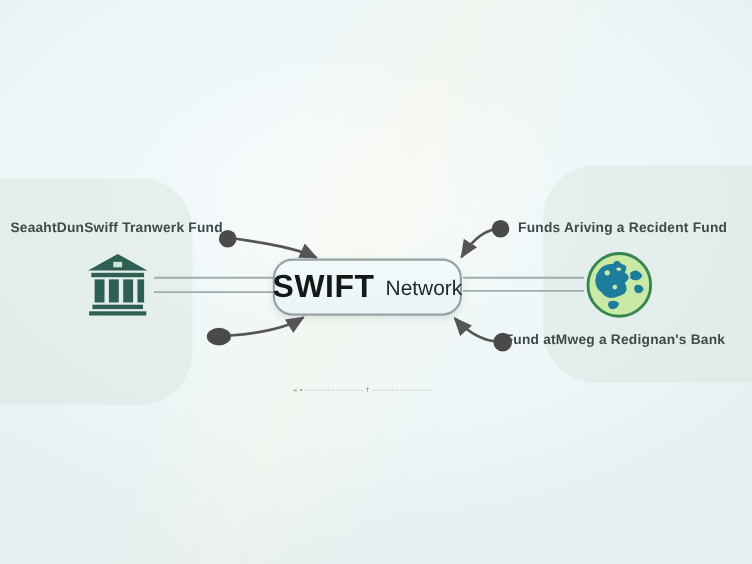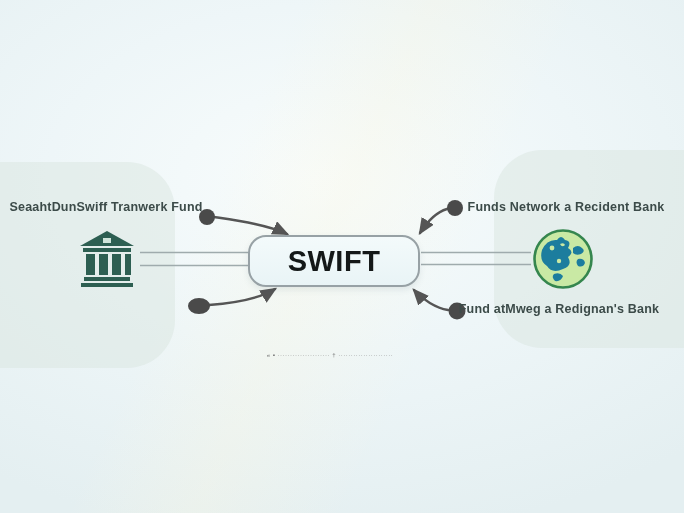--- a/index.html
+++ b/index.html
@@ -139,23 +139,24 @@
         <rect x="6" y="48" width="46" height="4"></rect>
         <rect x="3" y="54" width="52" height="4"></rect>
       </g>
       <rect x="25" y="9" width="8" height="5" fill="#cfe4da"></rect>
     </svg>
   </div>
 
 
   <div class="swift-box">
     <span class="swift-title">SWIFT</span>
+    <span class="swift-sub">Network</span>
   </div>
 
-  <div class="node-label lbl-tr">Funds Network a Recident Bank</div>
+  <div class="node-label lbl-tr">Funds Ariving a Recident Fund</div>
 
   <div class="icon-wrap globe-pos">
     <svg width="62" height="62" viewBox="0 0 62 62">
       <circle cx="31" cy="31" r="28.5" fill="#c9e9a4" stroke="#35864e" stroke-width="2.6"></circle>
       <g fill="#1c7d9e">
         <path d="M10 22 Q15 11 25 12 Q29 6 33 12 Q40 13 36 20 Q43 24 36 29 Q41 38 31 41 Q20 46 15 38 Q7 33 10 22 Z"></path>
         <path d="M41 20 Q46 16 50 20 Q54 23 49 26 Q44 28 41 25 Z"></path>
         <path d="M46 31 Q52 30 53 35 Q51 40 46 38 Q43 34 46 31 Z"></path>
         <path d="M22 46 Q28 44 31 48 Q29 54 23 53 Q19 49 22 46 Z"></path>
       </g>

